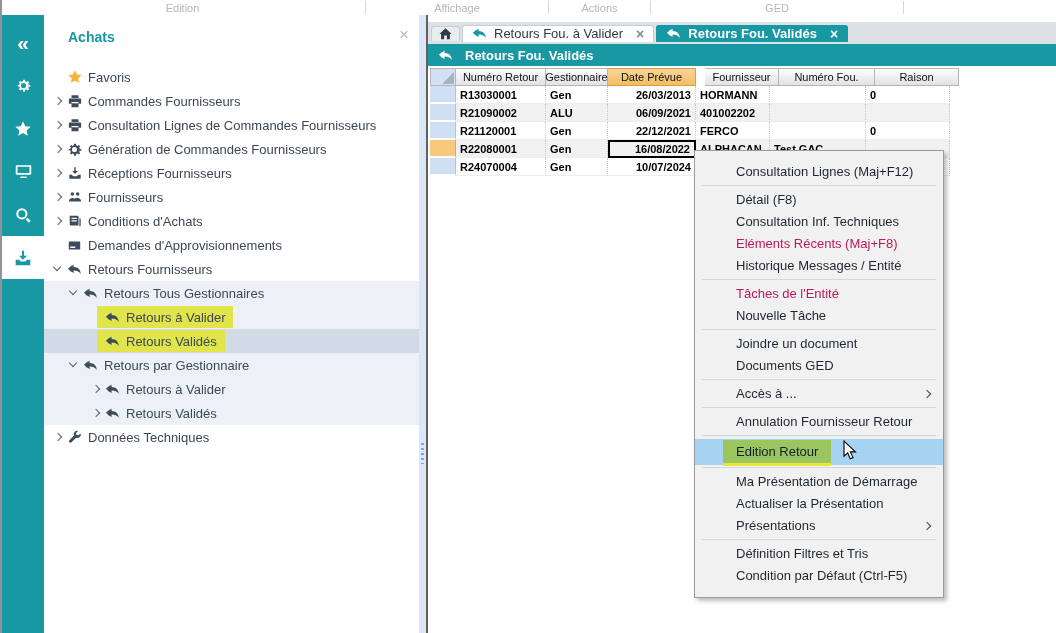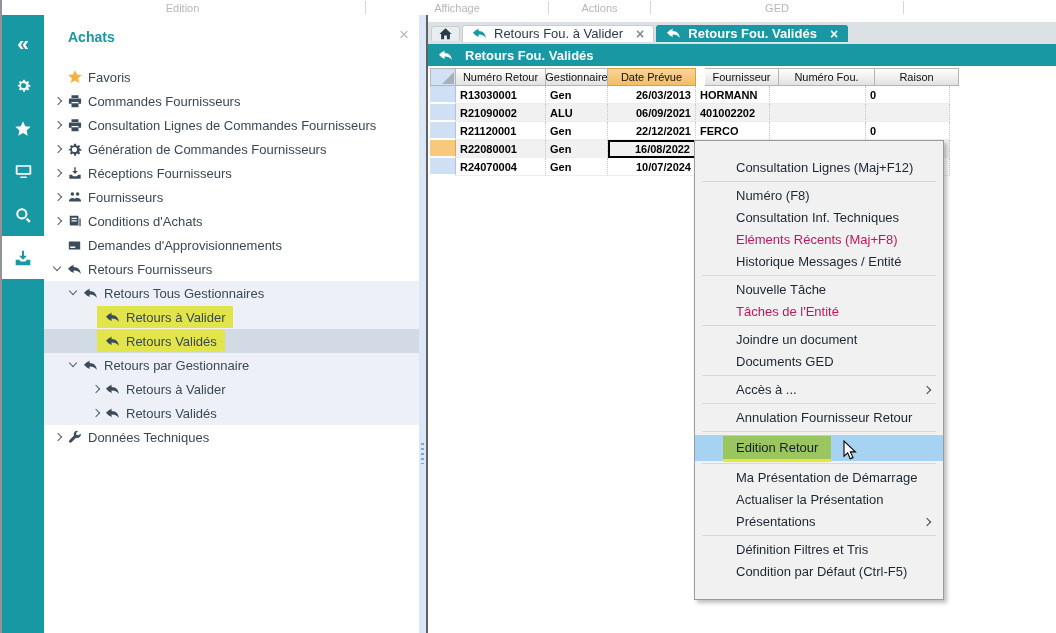--- a/index.html
+++ b/index.html
@@ -74,22 +74,22 @@
   .drow{display:flex;}
   .dc{box-sizing:border-box;height:18px;display:flex;align-items:center;padding:0 4px;font-size:11px;color:#000;
       border-right:1px dotted #c6c6c6;border-bottom:1px solid #ededed;overflow:hidden;white-space:nowrap;background:#fff;cursor:default;font-weight:bold;}
   .drow.alt .dc{background:#f1f1f2;}
   .dc.right{justify-content:flex-end;}
   .drow .dc.selcell{background:#cfe0f5;border-right:1px solid #aec6e4;border-bottom:2px solid #fff;padding:0;}
   .drow .dc.selcell.orange{background:#f8c87c;border-right:1px solid #dca75a;}
   .dc.focus{border:2px solid #000 !important;}
 
   
-  .ctxmenu{position:absolute;left:694px;top:140px;width:250px;background:#f1f1f1;border:1px solid #9b9b9b;
-      box-shadow:3px 3px 4px rgba(0,0,0,.25);padding:16px 0;z-index:20;box-sizing:border-box;}
+  .ctxmenu{position:absolute;left:694px;top:150px;width:250px;background:#f1f1f1;border:1px solid #9b9b9b;
+      box-shadow:3px 3px 4px rgba(0,0,0,.25);padding:10px 0;z-index:20;box-sizing:border-box;}
   .mi{height:22px;line-height:22px;padding-left:41px;font-size:13px;color:#1d2633;position:relative;white-space:nowrap;cursor:pointer;}
   .mi.dis{color:#be185d;cursor:default;}
   .msep{height:1px;background:#d8d8d8;margin:2px 7px 3px 7px;}
   .sub-arrow{position:absolute;right:13px;top:8px;width:5px;height:5px;
       border-right:1.4px solid #444;border-top:1.4px solid #444;transform:rotate(45deg);}
   .mi.hl{background:#a5d3f1;height:26px;line-height:26px;padding-left:28px;}
   .mi.hl .green{display:inline-block;background:#9bc55e;border-bottom:3px solid #e7e63b;
       padding:0 13px;height:23px;line-height:24px;color:#14202c;}
 
   .cursor{position:absolute;left:843px;top:440px;z-index:40;}
@@ -397,27 +397,27 @@
           <div class="dc" style="width: 74px;">&nbsp;</div>
           <div class="dc" style="width: 96px;">&nbsp;</div>
           <div class="dc" style="width: 84px;">&nbsp;</div>
         </div>
       </div>
   </div>
 
   <div class="ctxmenu">
       <div class="mi">Consultation Lignes (Maj+F12)</div>
       <div class="msep"></div>
-      <div class="mi">Numéro (F8)</div>
+      <div class="mi">Détail (F8)</div>
       <div class="mi">Consultation Inf. Techniques</div>
       <div class="mi dis">Eléments Récents (Maj+F8)</div>
       <div class="mi">Historique Messages / Entité</div>
       <div class="msep"></div>
+      <div class="mi dis">Tâches de l'Entité</div>
       <div class="mi">Nouvelle Tâche</div>
-      <div class="mi dis">Tâches de l'Entité</div>
       <div class="msep"></div>
       <div class="mi">Joindre un document</div>
       <div class="mi">Documents GED</div>
       <div class="msep"></div>
       <div class="mi">Accès à ...<span class="sub-arrow"></span></div>
       <div class="msep"></div>
       <div class="mi">Annulation Fournisseur Retour</div>
       <div class="msep"></div>
       <div class="mi hl"><span class="green">Edition Retour</span></div>
       <div class="msep"></div>

